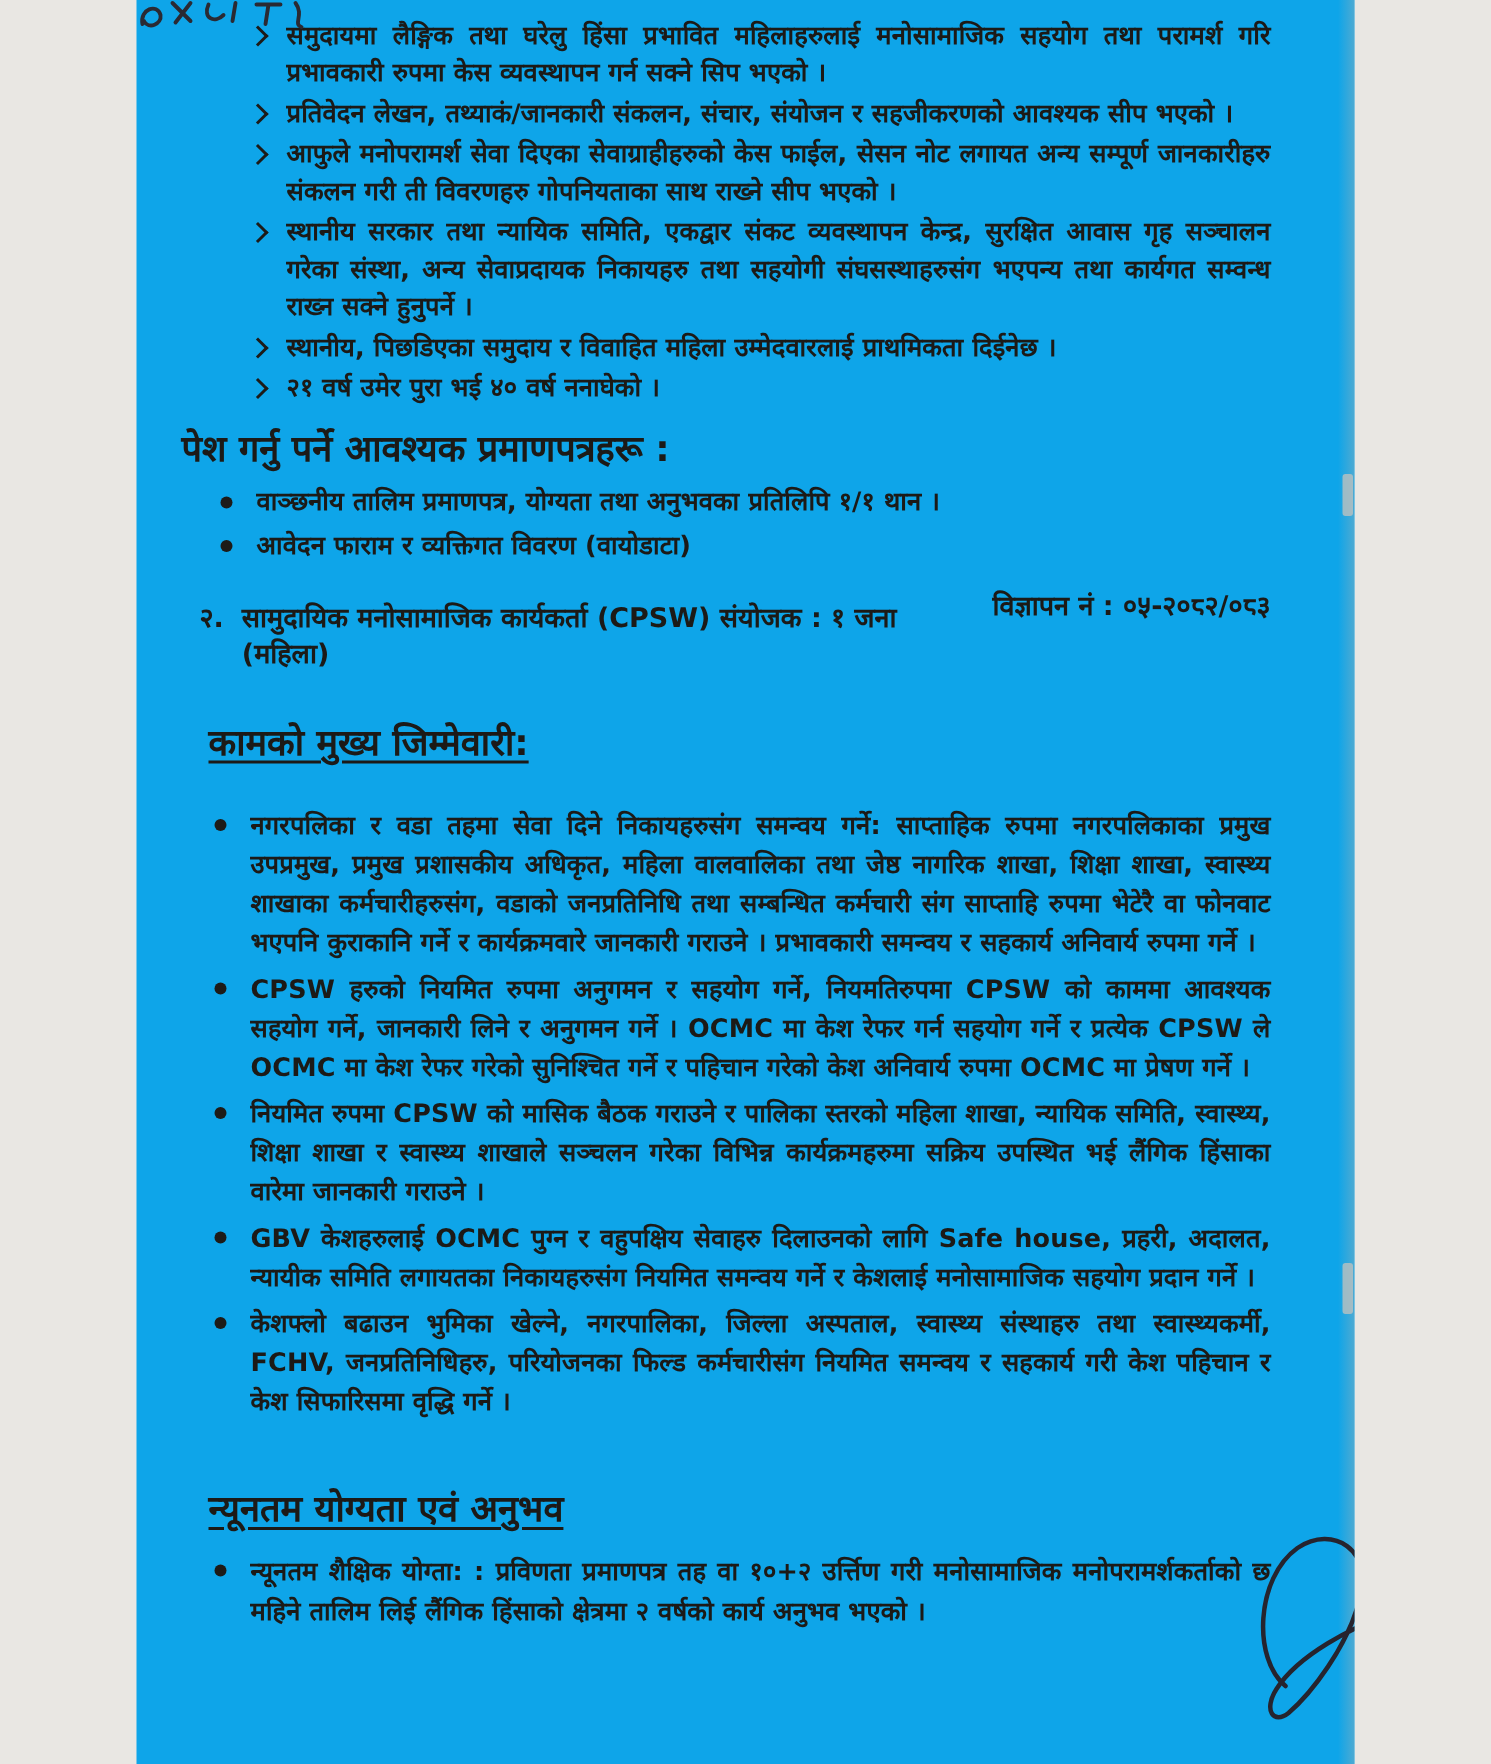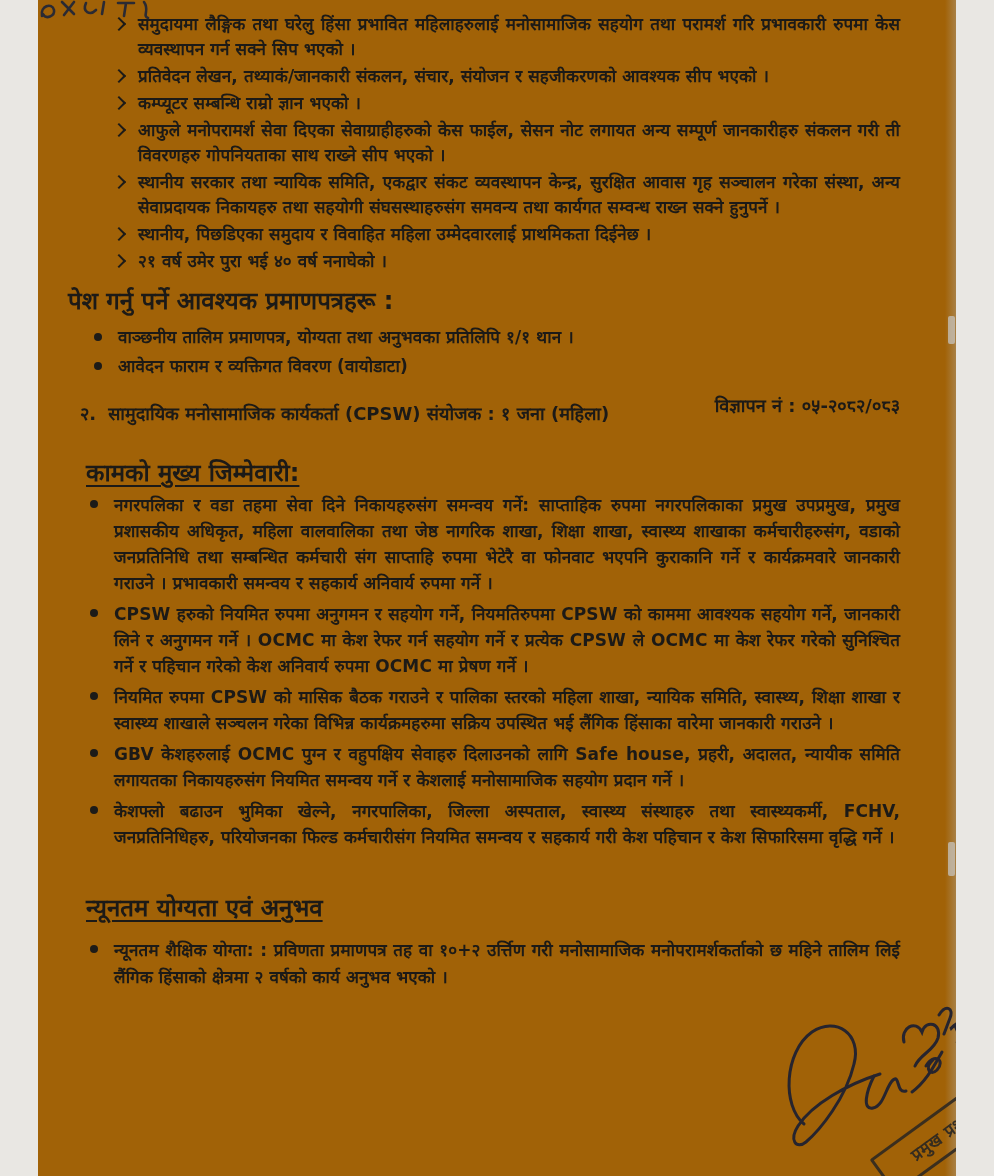--- a/index.html
+++ b/index.html
@@ -2,23 +2,23 @@
 <html lang="ne"><head>
 <meta charset="utf-8">
 <style>
   html,body { margin:0; padding:0; }
   body {
     font-family: "DejaVu Sans", sans-serif;
     background:#e9e7e3;
   }
   .page {
     position:relative;
-    width:918px; height:1176px;
+    width:812px; height:1176px;
     margin:0 auto;
-    background:#a16207;
+    background:#0ea5e9;
     overflow:hidden;
     color:#1c1a17;
   }
   .content {
     position:absolute; inset:0;
     padding:12px 56px 0 30px;
     box-sizing:border-box;
   }
   
   .row { display:flex; align-items:flex-start; }
@@ -62,21 +62,21 @@
   .vacancy {
     display:flex; align-items:flex-start;
     margin:22px 0 0 12px;
     font-size:18px; font-weight:700;
   }
   .v-num { margin-right:12px; }
   .v-title { }
   .v-ad { margin-left:auto; transform:translateY(-8px); white-space:nowrap; }
 
   .resp-head-wrap { margin:30px 0 0 18px; }
-  .sec-resp { margin:4px 0 0 22px; }
+  .sec-resp { margin:28px 0 0 22px; }
   .sec-resp .row { margin-bottom:5px; }
   .sec-resp .b-text { line-height:26px; }
 
   .qual-head-wrap { margin:40px 0 0 18px; }
   .sec-qual { margin:14px 0 0 22px; }
   .sec-qual .b-text { line-height:27px; }
 
   
   .top-fragment { position:absolute; left:0; top:0; z-index:4; }
   .edge-shade {
@@ -127,31 +127,27 @@
 
     <div class="sec-criteria">
       <div class="row">
         <span class="chev"></span>
         <p class="b-text">समुदायमा लैङ्गिक तथा घरेलु हिंसा प्रभावित महिलाहरुलाई मनोसामाजिक सहयोग तथा परामर्श गरि प्रभावकारी रुपमा केस व्यवस्थापन गर्न सक्ने सिप भएको ।</p>
       </div>
       <div class="row nowrap">
         <span class="chev"></span>
         <p class="b-text">प्रतिवेदन लेखन, तथ्याकं/जानकारी संकलन, संचार, संयोजन र सहजीकरणको आवश्यक सीप भएको ।</p>
       </div>
-      <div class="row nowrap">
-        <span class="chev"></span>
-        <p class="b-text">कम्प्यूटर सम्बन्धि राम्रो ज्ञान भएको ।</p>
-      </div>
       <div class="row">
         <span class="chev"></span>
         <p class="b-text">आफुले मनोपरामर्श सेवा दिएका सेवाग्राहीहरुको केस फाईल, सेसन नोट लगायत अन्य सम्पूर्ण जानकारीहरु संकलन गरी ती विवरणहरु गोपनियताका साथ राख्ने सीप भएको ।</p>
       </div>
       <div class="row">
         <span class="chev"></span>
-        <p class="b-text">स्थानीय सरकार तथा न्यायिक समिति, एकद्वार संकट व्यवस्थापन केन्द्र, सुरक्षित आवास गृह सञ्चालन गरेका संस्था, अन्य सेवाप्रदायक निकायहरु तथा सहयोगी संघसस्थाहरुसंग समवन्य तथा कार्यगत सम्वन्ध राख्न सक्ने हुनुपर्ने ।</p>
+        <p class="b-text">स्थानीय सरकार तथा न्यायिक समिति, एकद्वार संकट व्यवस्थापन केन्द्र, सुरक्षित आवास गृह सञ्चालन गरेका संस्था, अन्य सेवाप्रदायक निकायहरु तथा सहयोगी संघसस्थाहरुसंग भएपन्य तथा कार्यगत सम्वन्ध राख्न सक्ने हुनुपर्ने ।</p>
       </div>
       <div class="row nowrap">
         <span class="chev"></span>
         <p class="b-text">स्थानीय, पिछडिएका समुदाय र विवाहित महिला उम्मेदवारलाई प्राथमिकता दिईनेछ ।</p>
       </div>
       <div class="row nowrap">
         <span class="chev"></span>
         <p class="b-text">२१ वर्ष उमेर पुरा भई ४० वर्ष ननाघेको ।</p>
       </div>
     </div>

